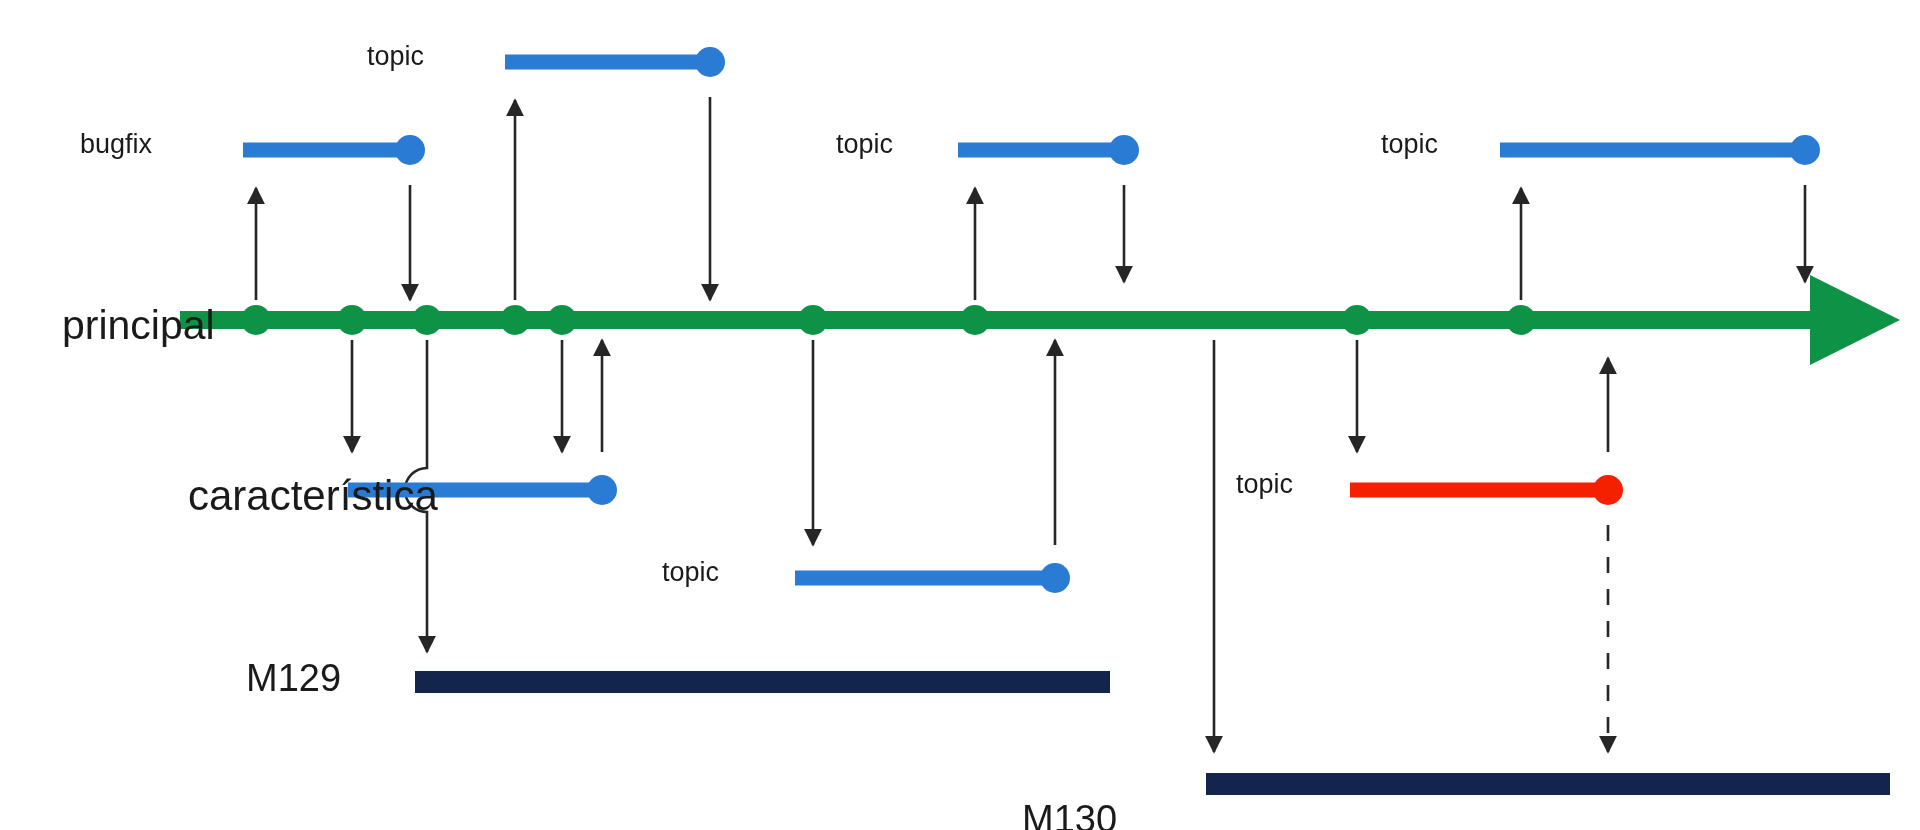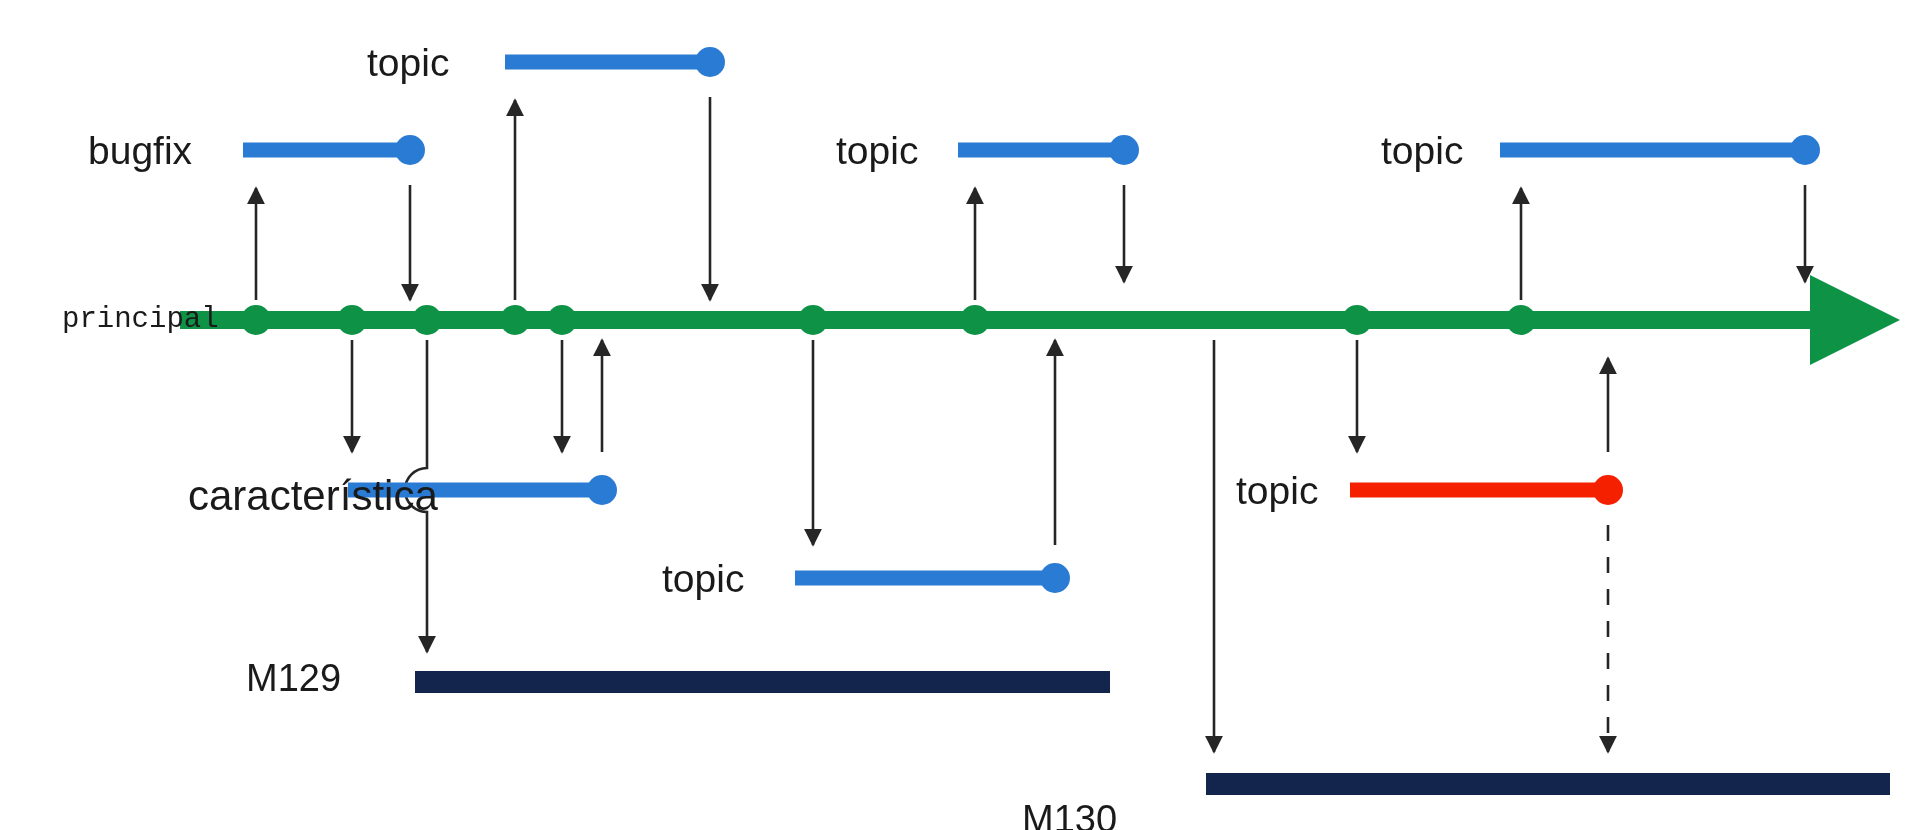--- a/index.html
+++ b/index.html
@@ -13,22 +13,22 @@
   }
   #svg-layer{position:absolute;left:0;top:0;width:1920px;height:830px;}
   .lbl{
     position:absolute;
     color:#1a1a1a;
     white-space:nowrap;
     font-family:"Liberation Sans", sans-serif;
     font-weight:400;
     line-height:1;
   }
-  .lbl-branch{font-size:39px;}
-  .lbl-principal{font-size:29px;font-family:Liberation Mono, monospace;}
+  .lbl-branch{font-size:27px;}
+  .lbl-principal{font-size:41px;}
   .lbl-milestone{font-size:38px;}
   .lbl-caract{font-size:42px;}
 </style>
 </head>
 <body>
 
 <div id="stage">
   <svg id="svg-layer" viewBox="0 0 1920 830">
     <defs>
       <marker id="arrow-solid" viewBox="0 0 10 10" refX="9" refY="5" markerWidth="7" markerHeight="7" orient="auto-start-reverse">
@@ -137,21 +137,21 @@
         </g>
       </g>
     <g id="milestones-group">
         <rect x="415" y="671" width="695" height="22" fill="#13254C"></rect>
         <rect x="1206" y="773" width="684" height="22" fill="#13254C"></rect>
       </g>
   </svg>
 
   <div id="labels-layer">
       <div class="lbl lbl-principal" style="left: 62px; top: 304.5px;">principal</div>
-      <div class="lbl lbl-branch" style="left: 88px; top: 130.5px;">bugfix</div>
+      <div class="lbl lbl-branch" style="left: 80px; top: 130.5px;">bugfix</div>
       <div class="lbl lbl-branch" style="left: 367px; top: 42.5px;">topic</div>
       <div class="lbl lbl-branch" style="left: 836px; top: 130.5px;">topic</div>
       <div class="lbl lbl-branch" style="left: 1381px; top: 130.5px;">topic</div>
       <div class="lbl lbl-caract" style="left: 188px; top: 474.5px;">característica</div>
       <div class="lbl lbl-branch" style="left: 662px; top: 558.5px;">topic</div>
       <div class="lbl lbl-branch" style="left: 1236px; top: 470.5px;">topic</div>
       <div class="lbl lbl-milestone" style="left: 246px; top: 659px;">M129</div>
       <div class="lbl lbl-milestone" style="left: 1022px; top: 800px;">M130</div>
     </div>
 </div>

